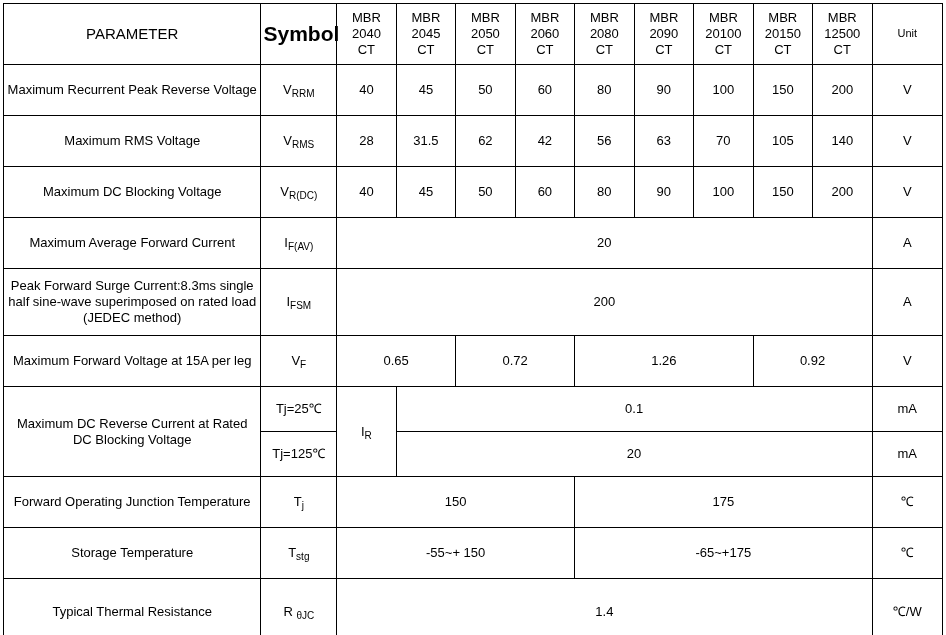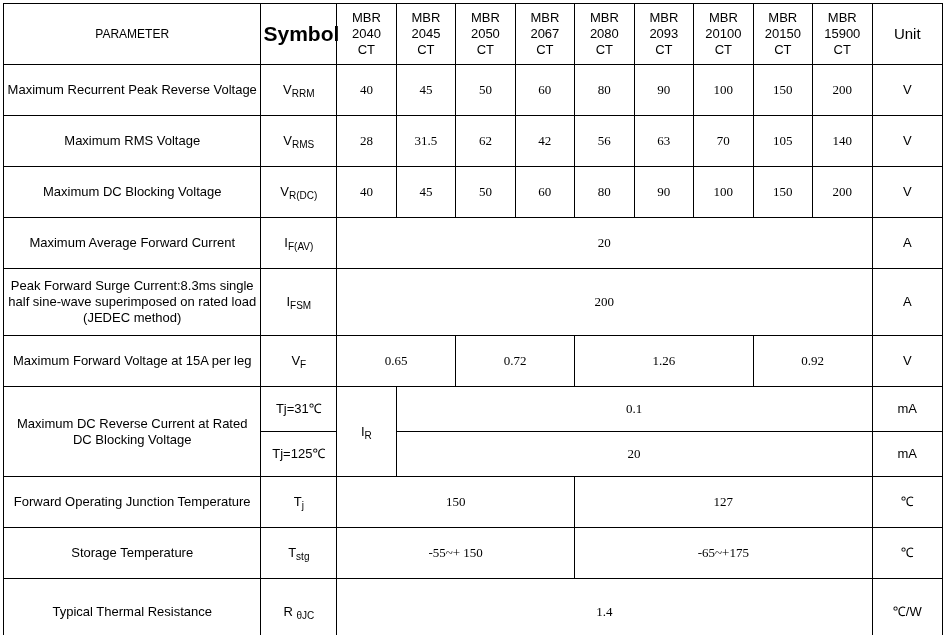--- a/index.html
+++ b/index.html
@@ -35,28 +35,28 @@
     padding: 2px 2px;
     line-height: 1.22;
   }
   .hdr td {
     font-weight: bold;
     font-size: 13px;
     height: 56px;
     margin-top: 16px;
   }
   .hdr td.param {
-    font-size: 12px;
+    font-size: 15px;
   }
   .hdr td.symbol {
     font-size: 21px;
     font-weight: bold;
   }
   .hdr td.unit {
-    font-size: 15px;
+    font-size: 11px;
   }
   .col-param { width: 238px; }
   .col-sym   { width: 70px; }
   .col-dev   { width: 55px; }
   .col-unit  { width: 65px; }
 
   .dev-lbl span { display: block; }
 
   .param-cell {
     font-size: 14px;
@@ -66,21 +66,20 @@
     font-size: 15px;
   }
   .sym-cell sub {
     font-size: 10px;
     vertical-align: baseline;
     position: relative;
     top: 3px;
   }
   .val {
     font-size: 14px;
-    font-family: Liberation Serif, serif;
   }
   .unit-cell {
     font-size: 14px;
   }
   .row-tall td { height: 46px; }
   .row-xtall td { height: 62px; }
   .sub-lbl {
     font-size: 13px;
     padding: 4px 4px;
   }
@@ -124,46 +123,46 @@
           <span>2045</span>
           <span>CT</span>
         </td>
         <td class="dev-lbl">
           <span>MBR</span>
           <span>2050</span>
           <span>CT</span>
         </td>
         <td class="dev-lbl">
           <span>MBR</span>
-          <span>2067</span>
+          <span>2060</span>
           <span>CT</span>
         </td>
         <td class="dev-lbl">
           <span>MBR</span>
           <span>2080</span>
           <span>CT</span>
         </td>
         <td class="dev-lbl">
           <span>MBR</span>
-          <span>2093</span>
+          <span>2090</span>
           <span>CT</span>
         </td>
         <td class="dev-lbl">
           <span>MBR</span>
           <span>20100</span>
           <span>CT</span>
         </td>
         <td class="dev-lbl">
           <span>MBR</span>
           <span>20150</span>
           <span>CT</span>
         </td>
         <td class="dev-lbl">
           <span>MBR</span>
-          <span>15900</span>
+          <span>12500</span>
           <span>CT</span>
         </td>
         <td class="unit">Unit</td>
       </tr>
 
       <tr class="row-tall">
         <td class="param-cell">Maximum Recurrent Peak Reverse Voltage</td>
         <td class="sym-cell"><span>V</span><sub>RRM</sub></td>
         <td class="val">40</td>
         <td class="val">45</td>
@@ -226,36 +225,36 @@
         <td class="sym-cell"><span>V</span><sub>F</sub></td>
         <td class="val" colspan="2">0.65</td>
         <td class="val" colspan="2">0.72</td>
         <td class="val" colspan="3">1.26</td>
         <td class="val" colspan="2">0.92</td>
         <td class="unit-cell">V</td>
       </tr>
 
       <tr>
         <td class="param-cell split-left" rowspan="2">Maximum DC Reverse Current at Rated DC Blocking Voltage</td>
-        <td class="sub-lbl" style="width:98px">Tj=31℃</td>
+        <td class="sub-lbl" style="width:98px">Tj=25℃</td>
         <td class="sym-cell" rowspan="2"><span>I</span><sub>R</sub></td>
         <td class="val" colspan="8" style="height:40px">0.1</td>
         <td class="unit-cell">mA</td>
       </tr>
       <tr>
         <td class="sub-lbl">Tj=125℃</td>
         <td class="val" colspan="8" style="height:40px">20</td>
         <td class="unit-cell">mA</td>
       </tr>
 
       <tr class="row-tall">
         <td class="param-cell">Forward Operating Junction Temperature</td>
         <td class="sym-cell"><span>T</span><sub>j</sub></td>
         <td class="val" colspan="4">150</td>
-        <td class="val" colspan="5">127</td>
+        <td class="val" colspan="5">175</td>
         <td class="unit-cell deg">℃</td>
       </tr>
 
       <tr class="row-tall">
         <td class="param-cell">Storage Temperature</td>
         <td class="sym-cell"><span>T</span><sub>stg</sub></td>
         <td class="val" colspan="4">-55~+ 150</td>
         <td class="val" colspan="5">-65~+175</td>
         <td class="unit-cell deg">℃</td>
       </tr>

